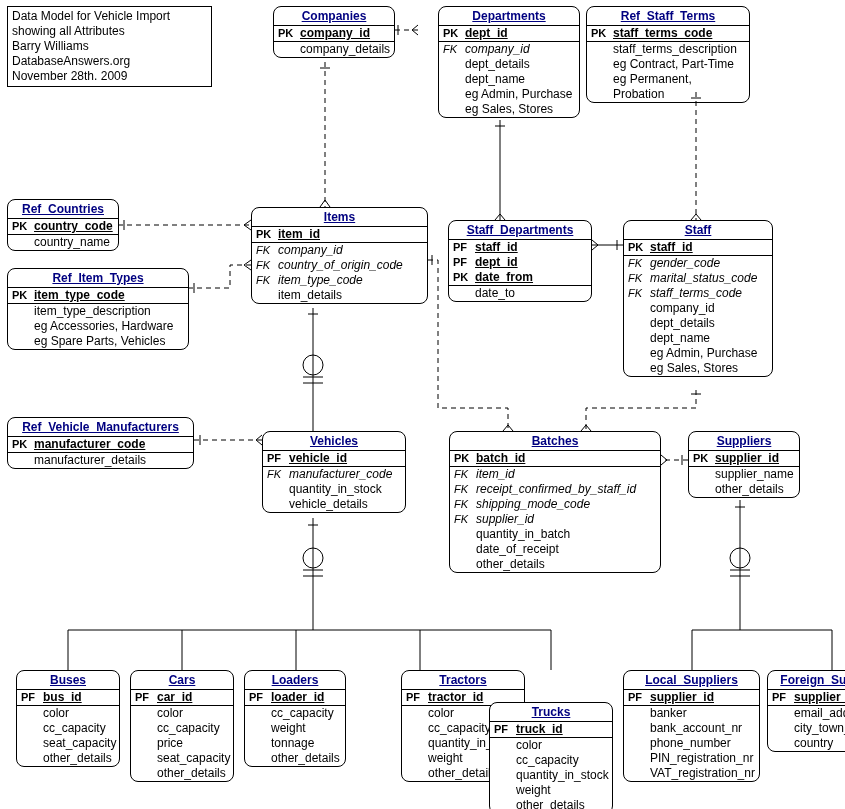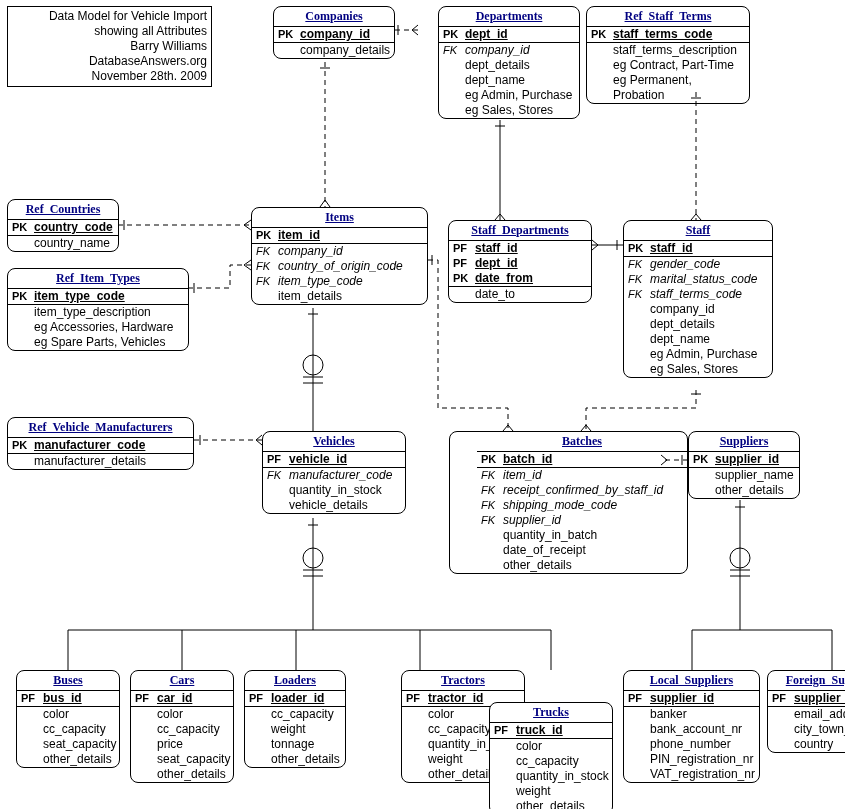--- a/index.html
+++ b/index.html
@@ -20,21 +20,20 @@
     border-radius: 8px;
     overflow: hidden;
   }
   .entity .title {
     text-align: center;
     font-weight: bold;
     color: #000080;
     padding: 2px 6px;
     border-bottom: 1px solid #000;
     text-decoration: underline;
-    font-family: Liberation Serif, serif;
   }
   .entity .rows {
     display: block;
   }
   .entity .row {
     display: flex;
     align-items: baseline;
     padding: 0 4px;
     line-height: 15px;
   }
@@ -53,21 +52,21 @@
   .entity .attr.fk { font-style: italic; }
   .entity .sep {
     border-top: 1px solid #000;
     height: 0;
   }
 
   .note {
     position: absolute;
     border: 1px solid #000;
     background: #fff;
-    text-align: right;
+    text-align: left;
     font-size: 12px;
     line-height: 15px;
     padding: 2px 4px;
   }
 
   svg.overlay {
     position: absolute;
     left: 0; top: 0;
     width: 845px; height: 809px;
     pointer-events: none;
@@ -317,21 +316,21 @@
         <span class="key"></span>
         <span class="attr">quantity_in_stock</span>
       </div>
     <div class="row">
         <span class="key"></span>
         <span class="attr">vehicle_details</span>
       </div>
   </div>
 </div>
 
-<div class="entity" style="left:449px; top:431px; width:210px;padding-left:27px;">
+<div class="entity" style="left:449px; top:431px; width:210px;">
   <div class="title">Batches</div>
   <div class="rows">
     <div class="row">
         <span class="key">PK</span>
         <span class="attr pk">batch_id</span>
       </div>
     <div class="sep"></div>
     <div class="row">
         <span class="key fk">FK</span>
         <span class="attr fk">item_id</span>

